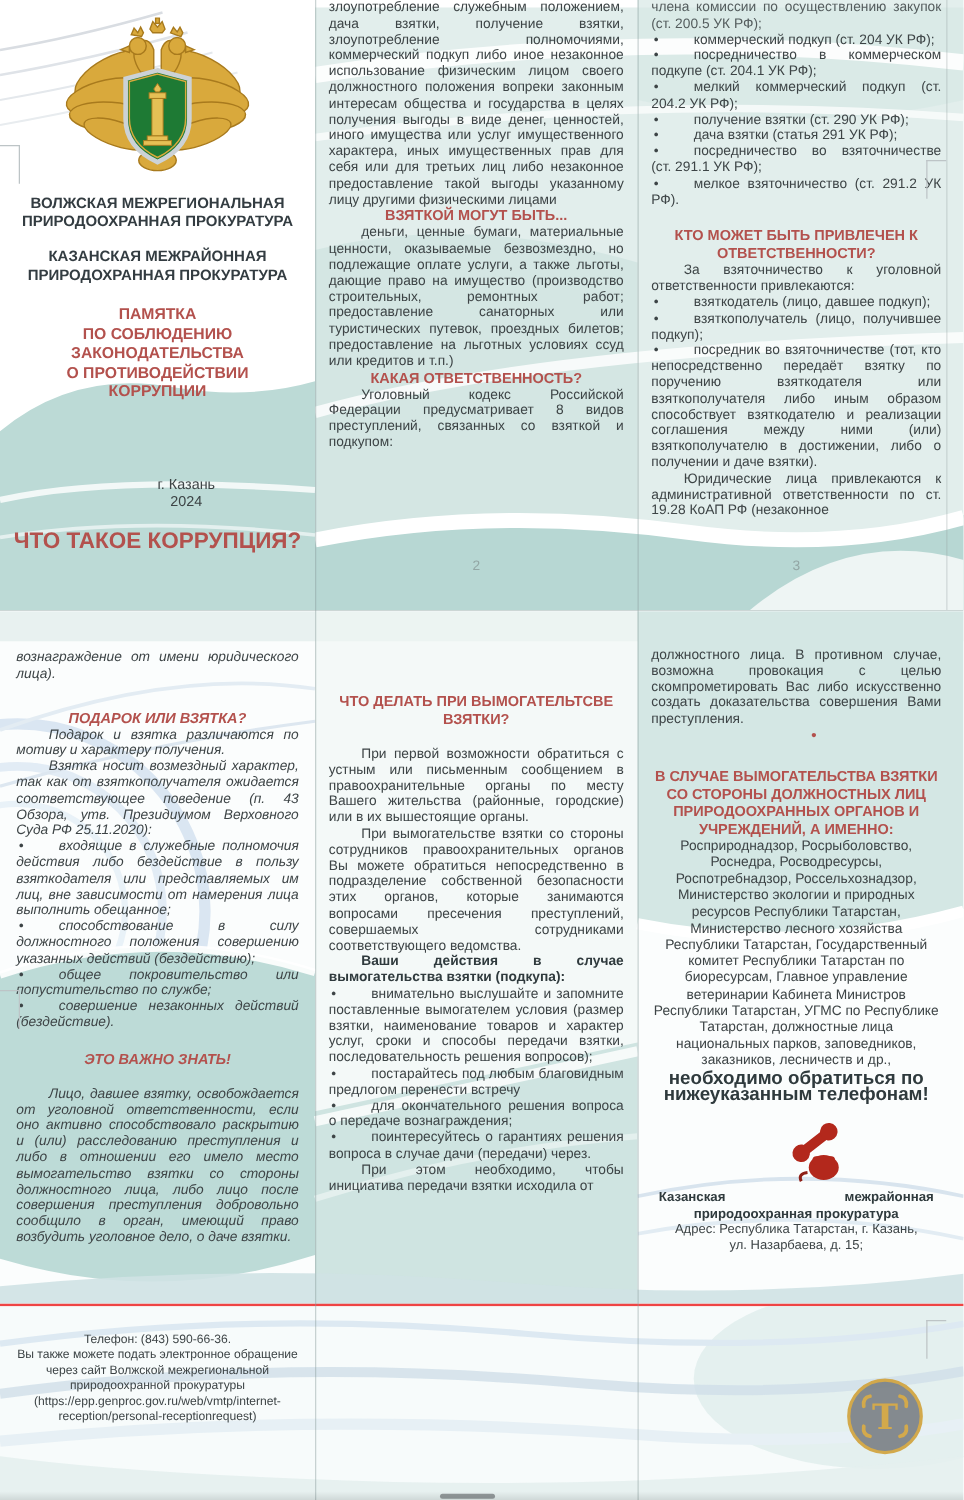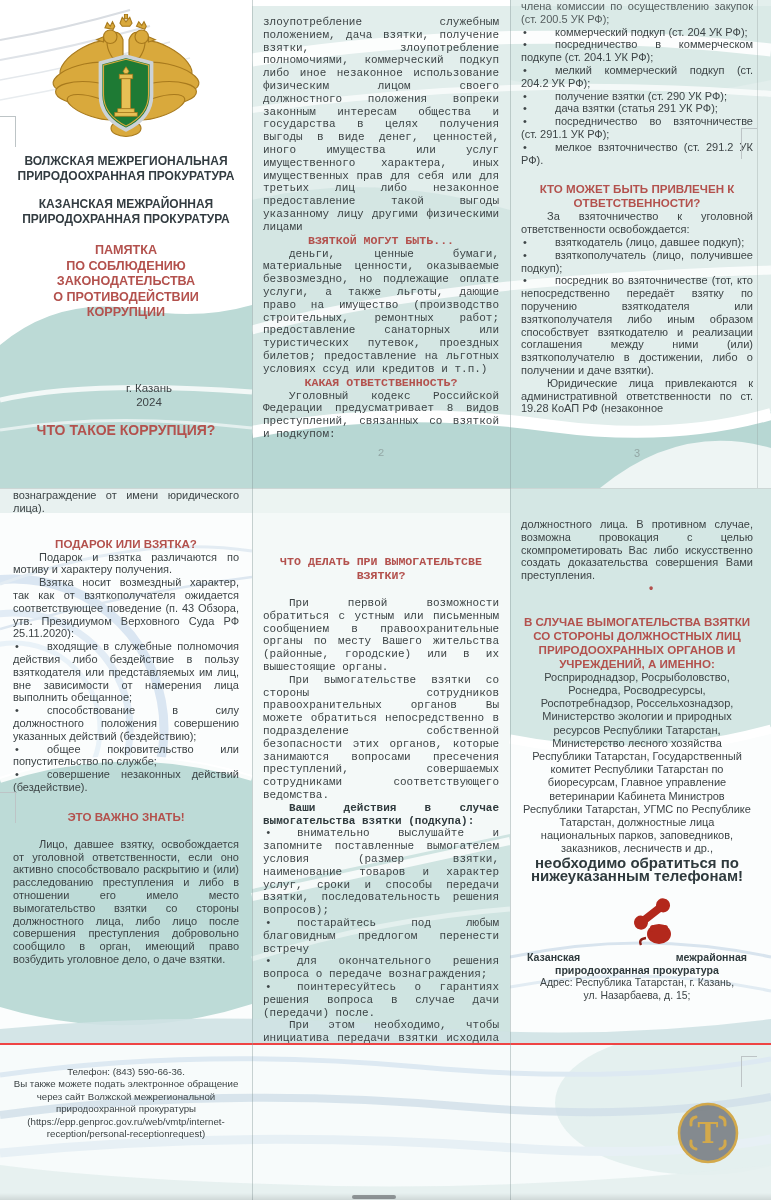--- a/index.html
+++ b/index.html
@@ -5,41 +5,41 @@
   html,body{margin:0;padding:0;background:#ffffff;}
   .sheet{position:relative;width:771px;height:1200px;background:#fff;overflow:hidden;
          font-family:"Liberation Sans",sans-serif;color:#3d4446;}
   .row{position:relative;display:flex;}
   .row1{height:488px;}
   .row2{height:554px;border-top:1px solid #ccd6d5;}
   .row3{height:157px;border-top:2px solid #ef4444;flex-direction:column;}
   .bg{position:absolute;inset:0;width:100%;height:100%;z-index:0;}
   .panel{position:relative;box-sizing:border-box;z-index:1;overflow:hidden;}
   .c1{width:252px;padding:0 13px;}
-  .c2{width:258px;padding:16px 11px;font-family:Liberation Mono, monospace;}
+  .c2{width:258px;padding:0 11px;}
   .c3{width:254px;padding:0 11px;}
   .txt{font-size:11px;line-height:12.8px;text-align:justify;}
   .txt p{margin:0;}
   .ind{text-indent:26px;}
   .li::before{content:"•";display:inline-block;width:32px;padding-left:2px;}
   .h-red{color:#b3514d;font-weight:bold;text-align:center;font-size:11.6px;line-height:14px;
          margin:12px 0 10px 0;}
   .bold{font-weight:bold;color:#2f3a3d;}
   .pagenum{position:absolute;bottom:28px;left:0;right:0;text-align:center;color:#93a7a5;
            font-size:11px;z-index:2;}
   
   .emblem-wrap{margin:14px auto 8px auto;width:150px;}
   .org{font-weight:bold;font-size:12px;line-height:15px;text-align:center;color:#333c41;margin:0 0 13px 0;}
   .cover-title{color:#b3514d;font-weight:bold;font-size:12.6px;line-height:15.5px;text-align:center;margin-top:16px;}
   .cover-title span{display:block;}
   .cover-bottom{position:absolute;left:0;right:0;top:381px;text-align:center;z-index:2;}
   .city{font-size:11.5px;line-height:14px;color:#3d4446;margin-left:46px;}
-  .q-red{color:#b3514d;font-weight:bold;font-size:14px;margin-top:13px;}
+  .q-red{color:#b3514d;font-weight:bold;font-size:18px;margin-top:13px;}
   
-  .pt-a{}
+  .pt-a{padding-top:31px;font-style:italic;}
   .pt-b{padding-top:66px;}
   .pt-c{padding-top:29px;border-radius:13px;}
   .center{text-align:center;}
   .dot-red{color:#b3514d;font-weight:bold;text-align:left;padding-left:128px;font-size:12px;
            margin:10px 0 2px 0;}
   .agencies{font-size:11px;line-height:13.2px;text-align:center;margin-top:10px;}
   .cta{font-weight:bold;color:#2f3a3d;text-align:center;font-size:15px;line-height:13.4px;}
   .phone-wrap{text-align:center;margin:16px 0 2px 34px;}
   .office{font-weight:bold;color:#2f3a3d;font-size:10.6px;line-height:13px;}
   .office-l1{display:flex;justify-content:space-between;padding:0 6px;}
@@ -154,21 +154,21 @@
     <div class="panel c3 txt">
       <p style="opacity:.85;">члена комиссии по осуществлению закупок (ст. 200.5 УК РФ);</p>
       <p class="li">коммерческий подкуп (ст. 204 УК РФ);</p>
       <p class="li">посредничество в коммерческом подкупе (ст. 204.1 УК РФ);</p>
       <p class="li">мелкий коммерческий подкуп (ст. 204.2 УК РФ);</p>
       <p class="li">получение взятки (ст. 290 УК РФ);</p>
       <p class="li">дача взятки (статья 291 УК РФ);</p>
       <p class="li">посредничество во взяточничестве (ст. 291.1 УК РФ);</p>
       <p class="li">мелкое взяточничество (ст. 291.2 УК РФ).</p>
       <p class="h-red" style="margin-top:16px;">КТО МОЖЕТ БЫТЬ ПРИВЛЕЧЕН К ОТВЕТСТВЕННОСТИ?</p>
-      <p class="ind">За взяточничество к уголовной ответственности освобождается:</p>
+      <p class="ind">За взяточничество к уголовной ответственности привлекаются:</p>
       <p class="li">взяткодатель (лицо, давшее подкуп);</p>
       <p class="li">взяткополучатель (лицо, получившее подкуп);</p>
       <p class="li">посредник во взяточничестве (тот, кто непосредственно передаёт взятку по поручению взяткодателя или взяткополучателя либо иным образом способствует взяткодателю и реализации соглашения между ними (или) взяткополучателю в достижении, либо о получении и даче взятки).</p>
       <p class="ind">Юридические лица привлекаются к административной ответственности по ст. 19.28 КоАП РФ (незаконное</p>
       <div class="pagenum">3</div>
     </div>
   </section>
 
   <section class="row row2">
     <svg class="bg" viewBox="0 0 771 554" preserveAspectRatio="none">
@@ -206,21 +206,21 @@
     </div>
 
     <div class="panel c2 txt pt-b">
       <p class="h-red">ЧТО ДЕЛАТЬ ПРИ ВЫМОГАТЕЛЬТСВЕ ВЗЯТКИ?</p>
       <p class="ind" style="margin-top:14px;">При первой возможности обратиться с устным или письменным сообщением в правоохранительные органы по месту Вашего жительства (районные, городские) или в их вышестоящие органы.</p>
       <p class="ind">При вымогательстве взятки со стороны сотрудников правоохранительных органов Вы можете обратиться непосредственно в подразделение собственной безопасности этих органов, которые занимаются вопросами пресечения преступлений, совершаемых сотрудниками соответствующего ведомства.</p>
       <p class="ind bold">Ваши действия в случае вымогательства взятки (подкупа):</p>
       <p class="li">внимательно выслушайте и запомните поставленные вымогателем условия (размер взятки, наименование товаров и характер услуг, сроки и способы передачи взятки, последовательность решения вопросов);</p>
       <p class="li">постарайтесь под любым благовидным предлогом перенести встречу</p>
       <p class="li">для окончательного решения вопроса о передаче вознаграждения;</p>
-      <p class="li">поинтересуйтесь о гарантиях решения вопроса в случае дачи (передачи) после.</p>
+      <p class="li">поинтересуйтесь о гарантиях решения вопроса в случае дачи (передачи) через.</p>
       <p class="ind">При этом необходимо, чтобы инициатива передачи взятки исходила от</p>
     </div>
 
     <div class="panel c3 txt pt-c">
       <p>должностного лица. В противном случае, возможна провокация с целью скомпрометировать Вас либо искусственно создать доказательства совершения Вами преступления.</p>
       <p class="dot-red">•</p>
       <p class="h-red" style="margin-top:20px;">В СЛУЧАЕ ВЫМОГАТЕЛЬСТВА ВЗЯТКИ СО СТОРОНЫ ДОЛЖНОСТНЫХ ЛИЦ ПРИРОДООХРАННЫХ ОРГАНОВ И УЧРЕЖДЕНИЙ, А ИМЕННО:</p>
       <p class="agencies">Росприроднадзор, Росрыболовство, Роснедра, Росводресурсы, Роспотребнадзор, Россельхознадзор, Министерство экологии и природных ресурсов Республики Татарстан, Министерство лесного хозяйства Республики Татарстан, Государственный комитет Республики Татарстан по биоресурсам, Главное управление ветеринарии Кабинета Министров Республики Татарстан, УГМС по Республике Татарстан, должностные лица национальных парков, заповедников, заказников, лесничеств и др.,</p>
       <p class="cta">необходимо обратиться по нижеуказанным телефонам!</p>
       <div class="phone-wrap">

